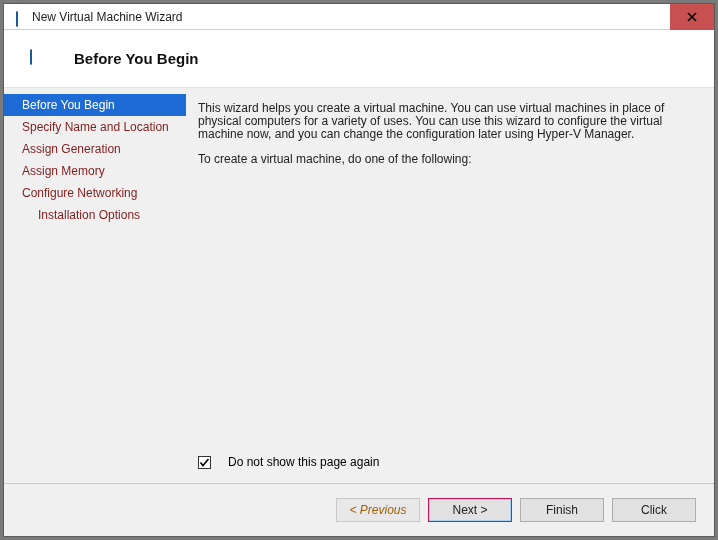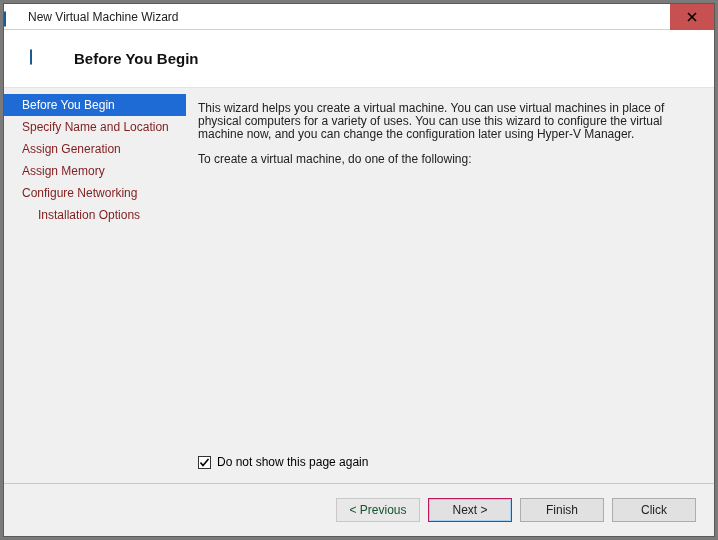--- a/index.html
+++ b/index.html
@@ -1,20 +1,20 @@
 <!DOCTYPE html>
 <html><head>
 <meta charset="utf-8">
 <style>
   * { box-sizing: border-box; }
   html, body { margin: 0; padding: 0; font-family: "Segoe UI", Tahoma, sans-serif; font-size: 12px; color: #000; }
   .outer { width: 718px; height: 540px; background: #7a7a7a; padding: 3px; }
   .window { width: 712px; height: 534px; background: #f0f0f0; display: flex; flex-direction: column; border: 1px solid #5a5a5a; }
   .titlebar { height: 26px; background: #fff; display: flex; align-items: center; justify-content: space-between; border-bottom: 1px solid #d0d0d0; }
-  .titlebar-left { display: flex; align-items: flex-end; gap: 10px; padding-left: 0; }
+  .titlebar-left { display: flex; align-items: flex-end; gap: 2px; padding-left: 12px; }
   .app-icon { width: 14px; height: 12px; display: inline-block; }
   .app-icon .scr { width: 14px; height: 9px; background: linear-gradient(to bottom, #7db9e8, #2c84d2); border: 1px solid #1c5a94; border-radius: 1px; }
   .app-icon .base { width: 8px; height: 2px; background: #888; margin: 0 auto; }
   .titlebar-title { font-size: 12px; color: #222; }
   .close-btn { width: 44px; height: 26px; background: #c75050; display: flex; align-items: center; justify-content: center; color: #000; font-weight: bold; font-size: 14px; cursor: default; }
   .close-btn svg { display:block; }
   .banner { background: #fff; height: 58px; display: flex; align-items: center; padding: 0 26px; gap: 22px; border-bottom: 1px solid #e3e3e3; }
   .banner-icon { width: 22px; height: 18px; }
   .banner-icon .scr { width: 22px; height: 14px; background: linear-gradient(to bottom, #86c0ee, #2d84d1); border: 1px solid #1c5a94; border-radius: 1px; }
   .banner-icon .base { width: 12px; height: 3px; background: #888; margin: 0 auto; }
@@ -22,26 +22,26 @@
   .body { flex: 1; display: flex; background: #f0f0f0; overflow: hidden; }
   .sidebar { width: 182px; padding-top: 6px; }
   .side-item { padding: 4px 10px 4px 18px; font-size: 12px; color: #7f1d1d; cursor: default; white-space: nowrap; line-height: 14px; }
   .side-item.sub { padding-left: 34px; }
   .side-item.active { background: #1e6bd6; color: #fff; }
   .content { flex: 1; padding: 14px 24px 10px 12px; display: flex; flex-direction: column; }
   .para { color: #222; margin-bottom: 12px; line-height: 13px; }
   .bullets { margin: 2px 0 0 0; padding-left: 24px; }
   .bullets li { margin-bottom: 1px; }
   .spacer { flex: 1; }
-  .checkbox-row { display: flex; align-items: center; gap: 6px; margin-bottom: 4px; }
+  .checkbox-row { display: flex; align-items: center; gap: 17px; margin-bottom: 4px; }
   .cb { width: 13px; height: 13px; border: 1px solid #333; background: #fff; display: inline-flex; align-items: center; justify-content: center; }
   .cb svg { display: block; }
   .footer { border-top: 1px solid #c9c9c9; padding: 14px 18px; display: flex; justify-content: flex-end; gap: 8px; background: #f0f0f0; }
   .btn { width: 84px; height: 24px; border: 1px solid #adadad; background: #e1e1e1; font-size: 12px; color: #222; display: inline-flex; align-items: center; justify-content: center; cursor: default; }
-  .btn.disabled { color: #14532d; border-color: #c8c8c8; background: #e8e8e8; }
+  .btn.disabled { color: #a16207; border-color: #c8c8c8; background: #e8e8e8; font-style: italic; }
   .btn.default { border: 1px solid #be185d; box-shadow: inset 0 0 0 1px #a6d1f5; }
 </style>
 </head>
 <body>
 
 <div class="outer">
   <div class="window">
 
     <div class="titlebar">
       <div class="titlebar-left">

